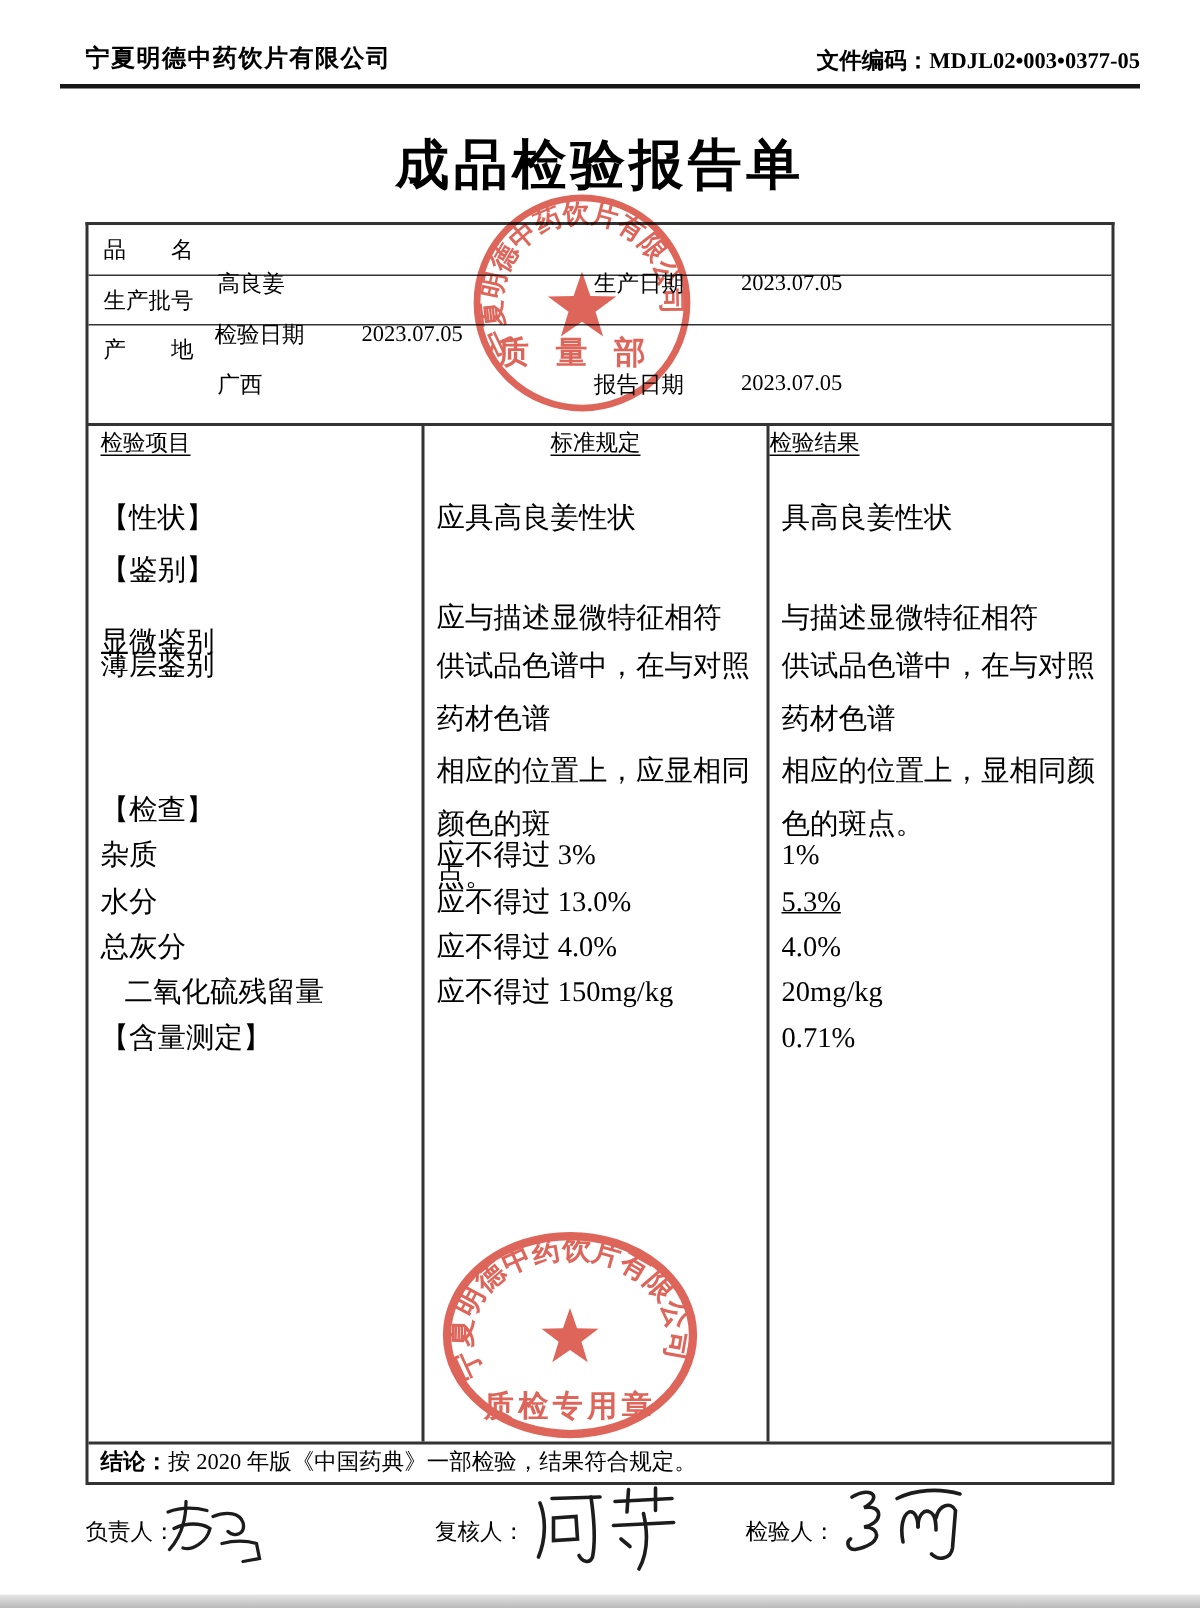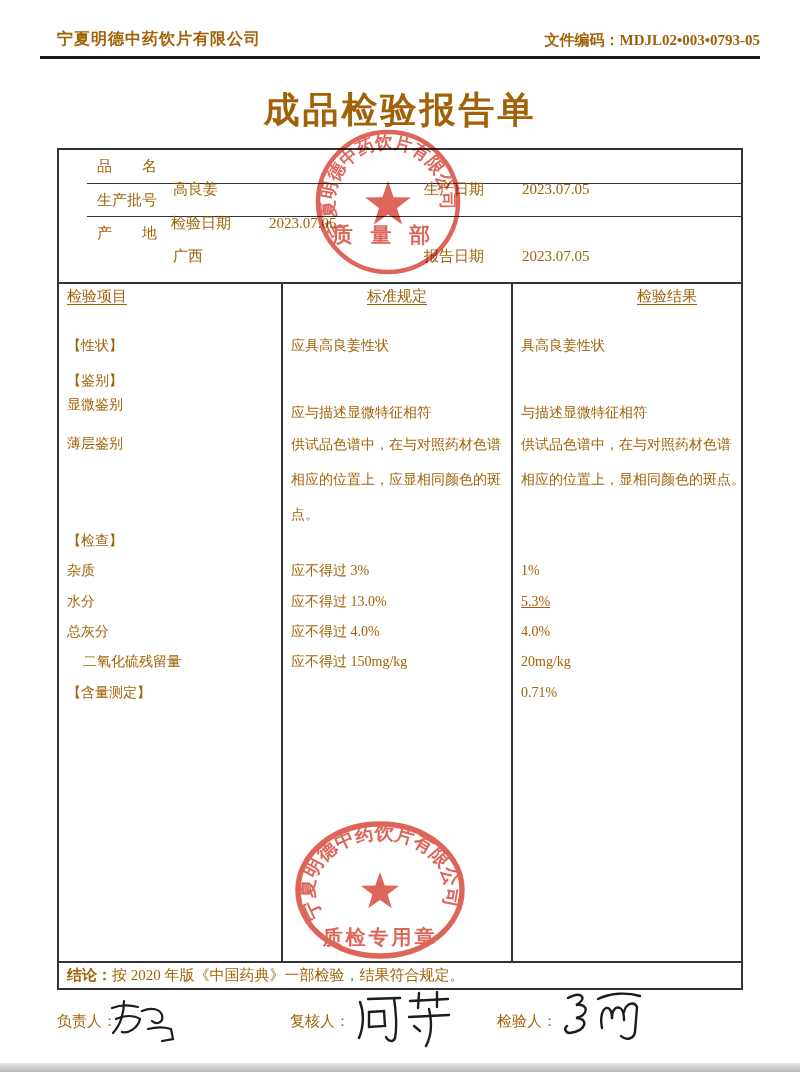--- a/index.html
+++ b/index.html
@@ -1,49 +1,49 @@
 <!DOCTYPE html>
 <html><head>
 <meta charset="utf-8">
 <style>
   html,body{margin:0;padding:0;background:#ffffff;}
   .page{position:relative;width:800px;height:1072px;background:#ffffff;overflow:hidden;
-        font-family:"Liberation Serif","DejaVu Serif","DejaVu Sans",serif;color:#a16207;}
+        font-family:"Liberation Serif","DejaVu Serif","DejaVu Sans",serif;color:#000000;}
   .abs{position:absolute;}
 
   
   .company{left:57px;top:29px;font-size:16px;font-weight:700;letter-spacing:1px;}
   .doccode{right:40px;top:31px;font-size:15px;font-weight:700;}
   .header-rule{left:40px;top:56px;width:720px;height:3px;background:#161616;}
 
   
   .title{left:0;top:86px;width:800px;text-align:center;font-size:36px;font-weight:700;letter-spacing:3px;}
 
   
-  .info-table{left:57px;top:148px;width:686px;height:134px;border:2px solid #333;border-bottom:none;box-sizing:border-box;padding-left:28px;}
+  .info-table{left:57px;top:148px;width:686px;height:134px;border:2px solid #333;border-bottom:none;box-sizing:border-box;}
   .irow{display:flex;height:33px;box-sizing:border-box;}
   .irow + .irow{border-top:1.5px solid #333;}
   .icell{box-sizing:border-box;display:flex;align-items:center;padding-left:10px;font-size:15px;white-space:nowrap;}
   .icell.bl{border-left:1.5px solid #333;margin-top:39px;}
   .w-label{width:75px;}
   .w-val{width:253px;}
   .w-label2{width:96px;padding-left:8px;}
   .w-val2{flex:1;}
   .w-repno{width:328px;}
 
   
   .main-table{left:57px;top:282px;width:686px;height:708px;border:2px solid #333;box-sizing:border-box;}
   .vdiv{position:absolute;top:0;width:2px;height:677px;background:#333;}
   .vdiv1{left:222px;}
   .vdiv2{left:452px;}
-  .mt-text{position:absolute;font-size:14px;line-height:17px;white-space:pre-line;}
+  .mt-text{position:absolute;font-size:19px;line-height:17px;white-space:pre-line;}
   .mt-block{line-height:35px;}
   .mt-head{font-size:15px;text-decoration:underline;text-underline-offset:3px;}
   .c2{left:224px;width:228px;text-align:center;}
-  .c3{left:454px;width:228px;text-align:center;padding-left:40px;}
+  .c3{left:454px;width:228px;}
   .conclusion{position:absolute;left:0;right:0;bottom:0;height:27px;border-top:2px solid #333;
               box-sizing:border-box;padding-left:8px;font-size:15px;line-height:24px;white-space:nowrap;}
   .conclusion .lab{font-weight:700;}
 
   
   .stamp{mix-blend-mode:multiply;opacity:.84;pointer-events:none;}
   .stamp-top{left:312px;top:126px;}
   .stamp-bottom{left:288px;top:816px;}
 
   
@@ -51,21 +51,21 @@
   .sig svg{display:block;}
 
   .scan-edge{left:0;right:0;bottom:0;height:9px;background:linear-gradient(#e6e6e6,#b9b9b9);}
 </style>
 </head>
 <body>
 
 <div class="page">
 
   <div class="abs company">宁夏明德中药饮片有限公司</div>
-  <div class="abs doccode"><span>文件编码：</span><span>MDJL02•003•0793-05</span></div>
+  <div class="abs doccode"><span>文件编码：</span><span>MDJL02•003•0377-05</span></div>
   <div class="abs header-rule"></div>
 
   <div class="abs title">成品检验报告单</div>
 
   <div class="abs info-table">
     <div class="irow">
       <div class="icell w-label">品　　名</div>
       <div class="icell w-val bl">高良姜</div>
       <div class="icell w-label2 bl">生产日期</div>
       <div class="icell w-val2 bl">2023.07.05</div>
@@ -90,21 +90,21 @@
     <div class="mt-text mt-head" style="left:8px;top:4px;">检验项目</div>
     <div class="mt-text mt-head c2" style="top:4px;">标准规定</div>
     <div class="mt-text mt-head c3" style="top:4px;">检验结果</div>
 
     <div class="mt-text" style="left:8px;top:53px;">【性状】</div>
     <div class="mt-text" style="left:232px;top:53px;">应具高良姜性状</div>
     <div class="mt-text" style="left:462px;top:53px;">具高良姜性状</div>
 
     <div class="mt-text" style="left:8px;top:88px;">【鉴别】</div>
 
-    <div class="mt-text" style="left:8px;top:112px;">显微鉴别</div>
+    <div class="mt-text" style="left:8px;top:136px;">显微鉴别</div>
     <div class="mt-text" style="left:232px;top:120px;">应与描述显微特征相符</div>
     <div class="mt-text" style="left:462px;top:120px;">与描述显微特征相符</div>
 
     <div class="mt-text" style="left:8px;top:151px;">薄层鉴别</div>
     <div class="mt-text mt-block" style="left:232px;top:143px;width:222px;">供试品色谱中，在与对照药材色谱
 相应的位置上，应显相同颜色的斑
 点。</div>
     <div class="mt-text mt-block" style="left:462px;top:143px;width:224px;">供试品色谱中，在与对照药材色谱
 相应的位置上，显相同颜色的斑点。</div>
 

